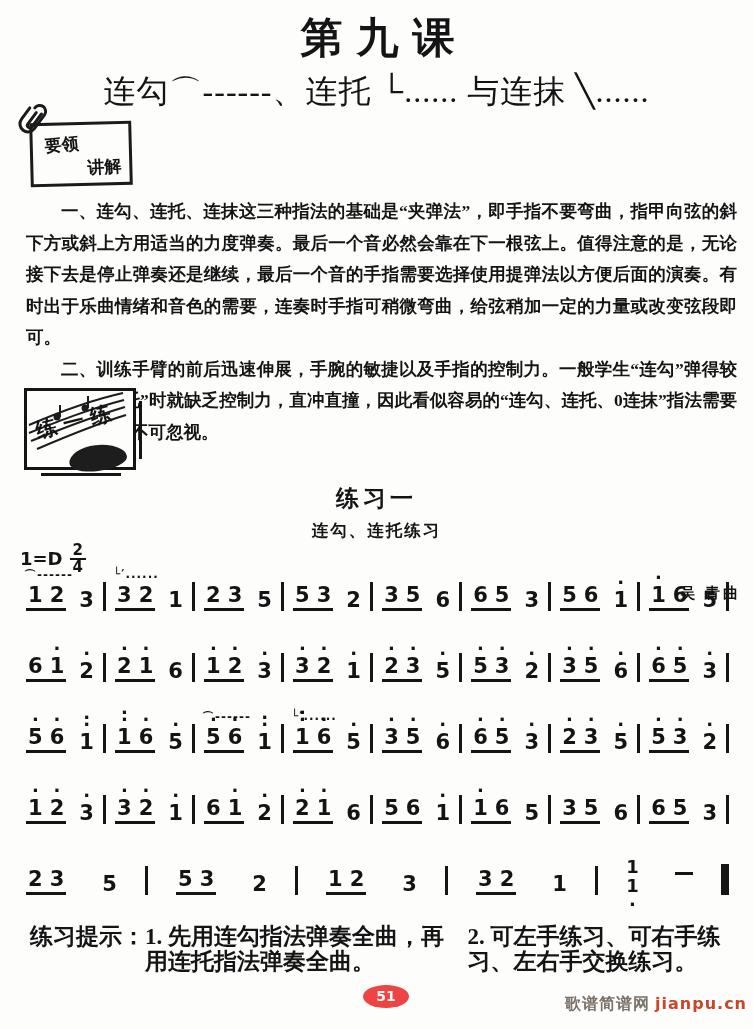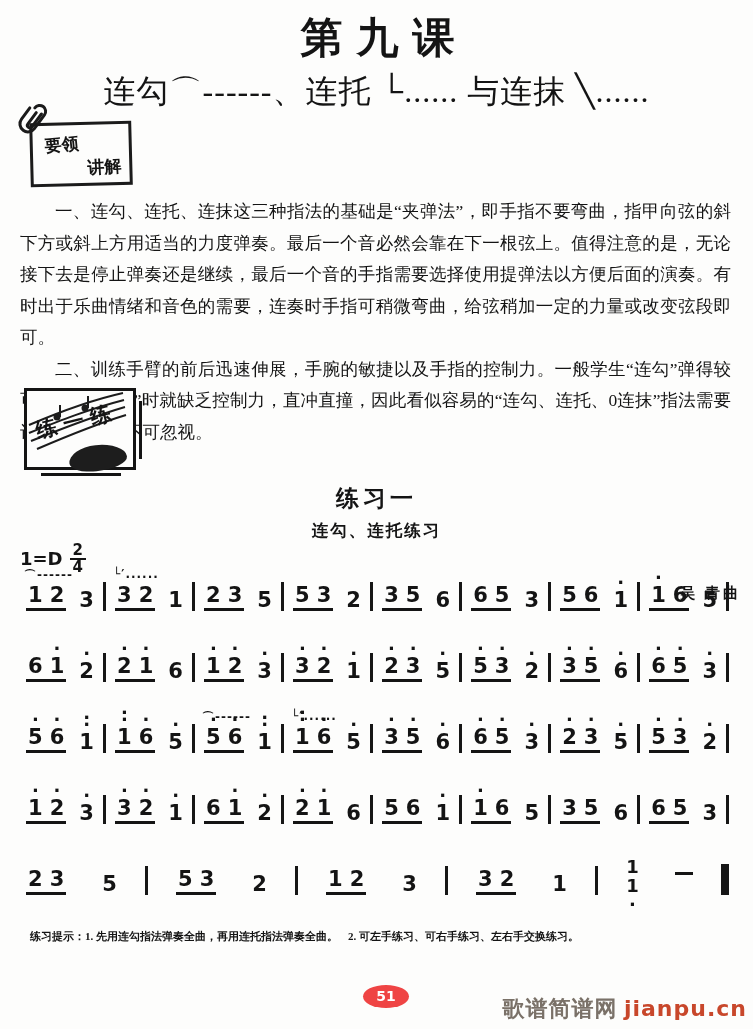--- a/index.html
+++ b/index.html
@@ -11,21 +11,21 @@
   .abs{position:absolute;}
   
   .title{left:0;right:0;top:10px;text-align:center;font-size:42px;font-weight:bold;letter-spacing:14px;margin-left:16px;}
   .subtitle{left:0;right:0;top:70px;text-align:center;font-size:32px;font-weight:normal;letter-spacing:1px;}
   
   .stamp1{left:30px;top:122px;width:96px;height:58px;border:3px solid #1b1b1b;transform:rotate(-1.5deg);background:#fdfdfc;}
   .stamp1 .l1{position:absolute;left:12px;top:8px;font-size:17px;font-weight:bold;transform:rotate(-4deg);}
   .stamp1 .l2{position:absolute;right:8px;bottom:4px;font-size:17px;font-weight:bold;transform:rotate(-2deg);}
   .clip{position:absolute;left:-16px;top:-26px;}
   
-  .paras{left:20px;width:711px;top:196px;font-size:17.5px;line-height:31.5px;font-weight:normal;text-align:justify;}
+  .paras{left:26px;width:711px;top:196px;font-size:17.5px;line-height:31.5px;font-weight:bold;text-align:justify;}
   .paras p{margin:0;text-indent:2em;}
   
   .stamp2{left:24px;top:388px;width:106px;height:76px;border:3px solid #141414;background:#fdfdfc;}
   .stamp2:after{content:"";position:absolute;right:-9px;top:10px;width:3px;height:58px;background:#141414;}
   .stamp2:before{content:"";position:absolute;bottom:-9px;left:14px;height:3px;width:80px;background:#141414;}
   .stamp2 .word{position:absolute;left:8px;top:16px;font-size:21px;font-weight:bold;transform:rotate(-14deg);letter-spacing:7px;white-space:nowrap;}
   .stamp2 svg{position:absolute;left:0;top:0;}
   .blob{position:absolute;left:42px;bottom:-4px;width:58px;height:26px;background:#1d1d1d;border-radius:48% 52% 55% 45%/60% 55% 45% 40%;transform:rotate(-6deg);}
   
   .ex-head{left:0;right:0;top:483px;text-align:center;font-size:23px;font-weight:bold;letter-spacing:4px;}
@@ -45,27 +45,27 @@
   .oct{position:absolute;left:50%;transform:translateX(-50%);font-weight:bold;font-size:18px;line-height:7px;text-align:center;white-space:pre;}
   .oct.above{bottom:100%;margin-bottom:4px;}
   .oct.below{top:100%;margin-top:6px;}
   .mark{position:absolute;top:-18px;left:-2px;font-size:12px;font-weight:bold;letter-spacing:1px;white-space:nowrap;}
   .bar{width:2.5px;height:29px;background:#161616;}
   .bar.final{width:8px;height:31px;}
   .stack{display:inline-flex;flex-direction:column;align-items:center;line-height:15px;gap:1px;}
   .stack .digit{font-size:18px;}
   .dash{width:18px;height:3.5px;background:#141414;align-self:center;margin-bottom:6px;}
   
-  .tips{left:30px;top:924px;display:flex;font-size:11px;font-weight:bold;line-height:25px;}
+  .tips{left:30px;top:924px;display:flex;font-size:23px;font-weight:bold;line-height:25px;}
   .tips-label{white-space:nowrap;}
   .tips-items{display:flex;flex-direction:row;gap:10px;}
   
   .pagenum{left:363px;top:985px;width:46px;height:23px;background:#ef4444;border-radius:50%;color:#fff;
     text-align:center;font-size:14px;line-height:23px;font-weight:bold;font-family:"DejaVu Sans",sans-serif;}
-  .footer{right:6px;top:994px;font-size:22px;letter-spacing:1px;padding-left:47px;}
+  .footer{right:6px;top:994px;font-size:16px;letter-spacing:1px;padding-left:47px;}
   .footer .site{color:#7a7168;font-weight:bold;}
   .footer .url{font-weight:bold;font-family:"DejaVu Sans",sans-serif;}
 </style>
 </head>
 <body>
 
 <div class="abs title">第九课</div>
 <div class="abs subtitle">连勾⌒------、连托 └...... 与连抹 ╲......</div>
 
 <div class="abs stamp1">

